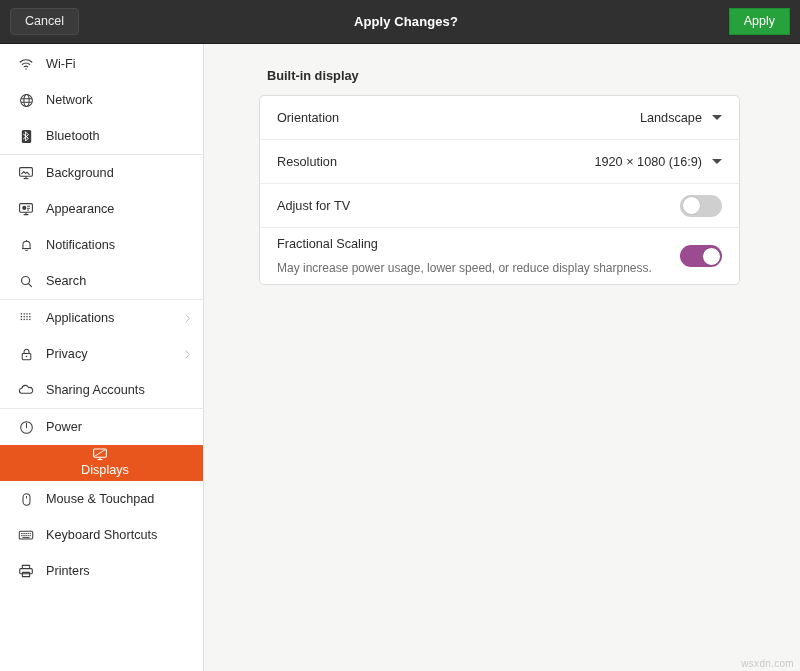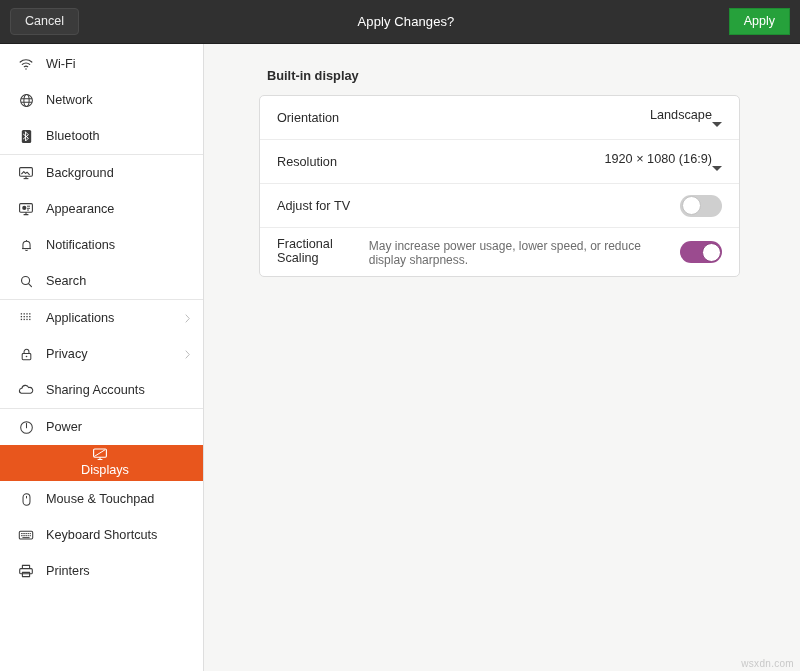--- a/index.html
+++ b/index.html
@@ -36,21 +36,21 @@
     align-items: center;
     padding: 0 10px;
     box-sizing: border-box;
   }
   .titlebar-title {
     position: absolute;
     left: 12px; right: 0;
     text-align: center;
     color: #ffffff;
     font-size: 13px;
-    font-weight: normal;
+    font-weight: bold;
     letter-spacing: 0.1px;
     pointer-events: none;
   }
   .btn-cancel {
     position: relative;
     z-index: 2;
     background: #3b3b3b;
     color: #eaeaea;
     border: 1px solid #4a4a4a;
     border-radius: 4px;
@@ -162,22 +162,21 @@
     border-bottom: 1px solid #ececec;
   }
   .row:last-child { border-bottom: none; }
   .row-label {
     font-size: 12.7px;
     color: #2b2b2b;
   }
   .row-right {
     margin-left: auto;
     display: flex;
-    align-items: flex-end;
-    flex-direction: column;
+    align-items: center;
   }
   .row-value {
     font-size: 12.7px;
     color: #2b2b2b;
     margin-right: 10px;
   }
   .caret {
     width: 0; height: 0;
     border-left: 5px solid transparent;
     border-right: 5px solid transparent;
@@ -229,21 +228,21 @@
   }
   .seg:last-child { border-right: none; }
   .seg.selected { background: #cfcfcf; }
 
   .row.two-line {
     align-items: flex-start;
     padding-top: 9px;
     padding-bottom: 9px;
     min-height: 46px;
   }
-  .stack { display: flex; flex-direction: row; gap: 8px; }
+  .stack { display: flex; flex-direction: column; gap: 8px; }
   .sub-label {
     font-size: 12px;
     color: #6d6d6d;
     margin-top: 2px;
   }
   .row.two-line .row-right { align-self: center; }
 
   .watermark {
     position: absolute;
     right: 6px;

